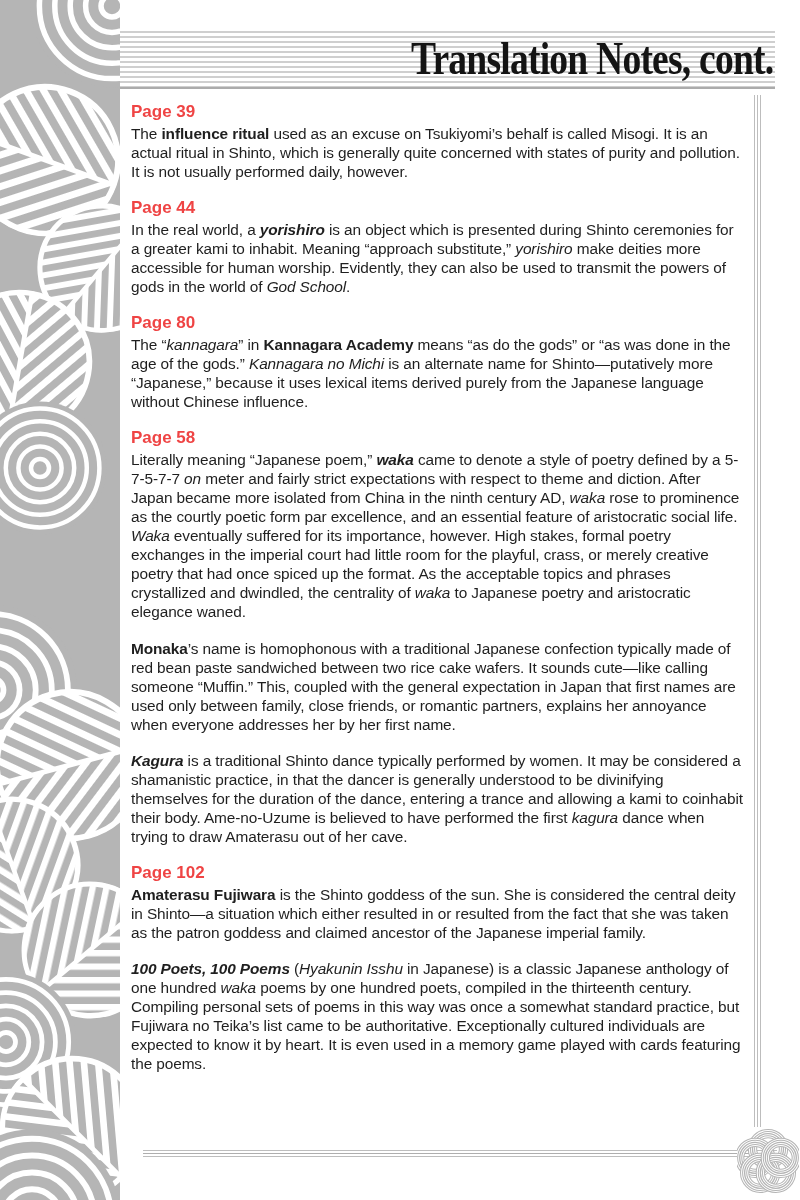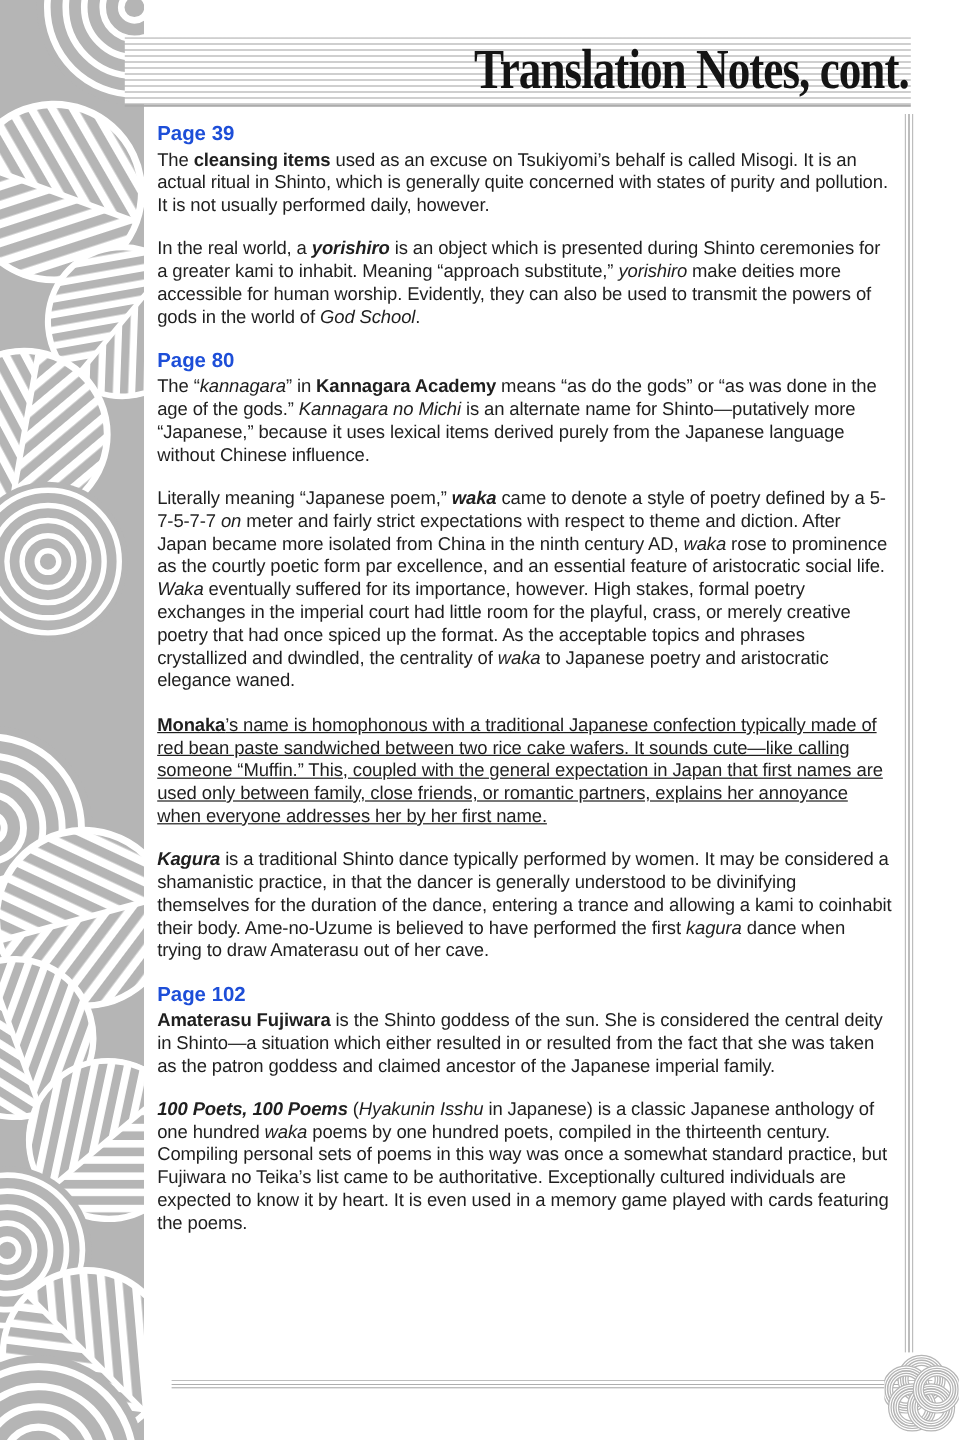--- a/index.html
+++ b/index.html
@@ -16,41 +16,41 @@
     color:var(--text-color);
     overflow:hidden;
   }
   .page{position:relative;width:800px;height:1200px;overflow:hidden;background:#fff;}
 
   
   .left-pattern{position:absolute;left:0;top:0;width:120px;height:1200px;display:block;}
 
   
   .title-band{
-    position:absolute;left:104px;top:31px;width:655px;height:58px;
+    position:absolute;left:120px;top:31px;width:655px;height:58px;
     background:repeating-linear-gradient(to bottom,
       var(--band-line-gray) 0px, var(--band-line-gray) 1.6px,
       #ffffff 1.6px, #ffffff 5px);
     border-bottom:2px solid #ababab;
     display:flex;align-items:flex-start;justify-content:flex-end;
   }
   .title-band h1{
     margin:0;padding:0 2px 2px 0;white-space:nowrap;
     font-family:"Liberation Serif","DejaVu Serif",serif;
     font-weight:700;font-size:47px;letter-spacing:-1px;color:#141414;
     transform:scaleX(.8);transform-origin:100% 55%;
   }
 
   
   main{position:absolute;left:131px;top:92px;width:613px;}
   section{margin-top:17px;}
   section:first-child{margin-top:10px;}
-  section h2{font-size:17px;line-height:20px;margin:0;font-weight:700;color:#1d4ed8;}
+  section h2{font-size:17px;line-height:20px;margin:0;font-weight:700;color:#ef4444;}
   section p{font-size:15.4px;line-height:19px;margin:2px 0 0;letter-spacing:-0.1px;}
-  section p + p{margin-top:18px;text-decoration:underline;}
+  section p + p{margin-top:18px;}
   .b{font-weight:700;}
   .i{font-style:italic;}
   .bi{font-weight:700;font-style:italic;}
 
   
   .v-rule{
     position:absolute;left:754px;top:95px;width:7px;height:1032px;
     background:linear-gradient(to right,
       var(--rule-gray) 0 1px, transparent 1px 3px,
       var(--rule-gray) 3px 4px, transparent 4px 6px,
@@ -113,30 +113,32 @@
     <use href="#ringO" transform="translate(32,1218) scale(1.2)"></use>
   </svg>
 
   <header class="title-band">
     <h1>Translation Notes, cont.</h1>
   </header>
 
   <main id="notes">
       <section>
         <h2>Page 39</h2>
-        <p><span>The </span><span class="b">cleansing items</span><span> used as an excuse on Tsukiyomi’s behalf is called Misogi. It is an actual ritual in Shinto, which is generally quite concerned with states of purity and pollution. It is not usually performed daily, however.</span></p>
+        <p><span>The </span><span class="b">influence ritual</span><span> used as an excuse on Tsukiyomi’s behalf is called Misogi. It is an actual ritual in Shinto, which is generally quite concerned with states of purity and pollution. It is not usually performed daily, however.</span></p>
       </section>
       <section>
+        <h2>Page 44</h2>
         <p><span>In the real world, a </span><span class="bi">yorishiro</span><span> is an object which is presented during Shinto ceremonies for a greater kami to inhabit. Meaning “approach substitute,” </span><span class="i">yorishiro</span><span> make deities more accessible for human worship. Evidently, they can also be used to transmit the powers of gods in the world of </span><span class="i">God School</span><span>.</span></p>
       </section>
       <section>
         <h2>Page 80</h2>
         <p><span>The “</span><span class="i">kannagara</span><span>” in </span><span class="b">Kannagara Academy</span><span> means “as do the gods” or “as was done in the age of the gods.” </span><span class="i">Kannagara no Michi</span><span> is an alternate name for Shinto—putatively more “Japanese,” because it uses lexical items derived purely from the Japanese language without Chinese influence.</span></p>
       </section>
       <section>
+        <h2>Page 58</h2>
         <p><span>Literally meaning “Japanese poem,” </span><span class="bi">waka</span><span> came to denote a style of poetry defined by a 5-7-5-7-7 </span><span class="i">on</span><span> meter and fairly strict expectations with respect to theme and diction. After Japan became more isolated from China in the ninth century AD, </span><span class="i">waka</span><span> rose to prominence as the courtly poetic form par excellence, and an essential feature of aristocratic social life. </span><span class="i">Waka</span><span> eventually suffered for its importance, however. High stakes, formal poetry exchanges in the imperial court had little room for the playful, crass, or merely creative poetry that had once spiced up the format. As the acceptable topics and phrases crystallized and dwindled, the centrality of </span><span class="i">waka</span><span> to Japanese poetry and aristocratic elegance waned.</span></p>
         <p><span class="b">Monaka</span><span>’s name is homophonous with a traditional Japanese confection typically made of red bean paste sandwiched between two rice cake wafers. It sounds cute—like calling someone “Muffin.” This, coupled with the general expectation in Japan that first names are used only between family, close friends, or romantic partners, explains her annoyance when everyone addresses her by her first name.</span></p>
       </section>
       <section>
         <p><span class="bi">Kagura</span><span> is a traditional Shinto dance typically performed by women. It may be considered a shamanistic practice, in that the dancer is generally understood to be divinifying themselves for the duration of the dance, entering a trance and allowing a kami to coinhabit their body. Ame-no-Uzume is believed to have performed the first </span><span class="i">kagura</span><span> dance when trying to draw Amaterasu out of her cave.</span></p>
       </section>
       <section>
         <h2>Page 102</h2>
         <p><span class="b">Amaterasu Fujiwara</span><span> is the Shinto goddess of the sun. She is considered the central deity in Shinto—a situation which either resulted in or resulted from the fact that she was taken as the patron goddess and claimed ancestor of the Japanese imperial family.</span></p>
       </section>

